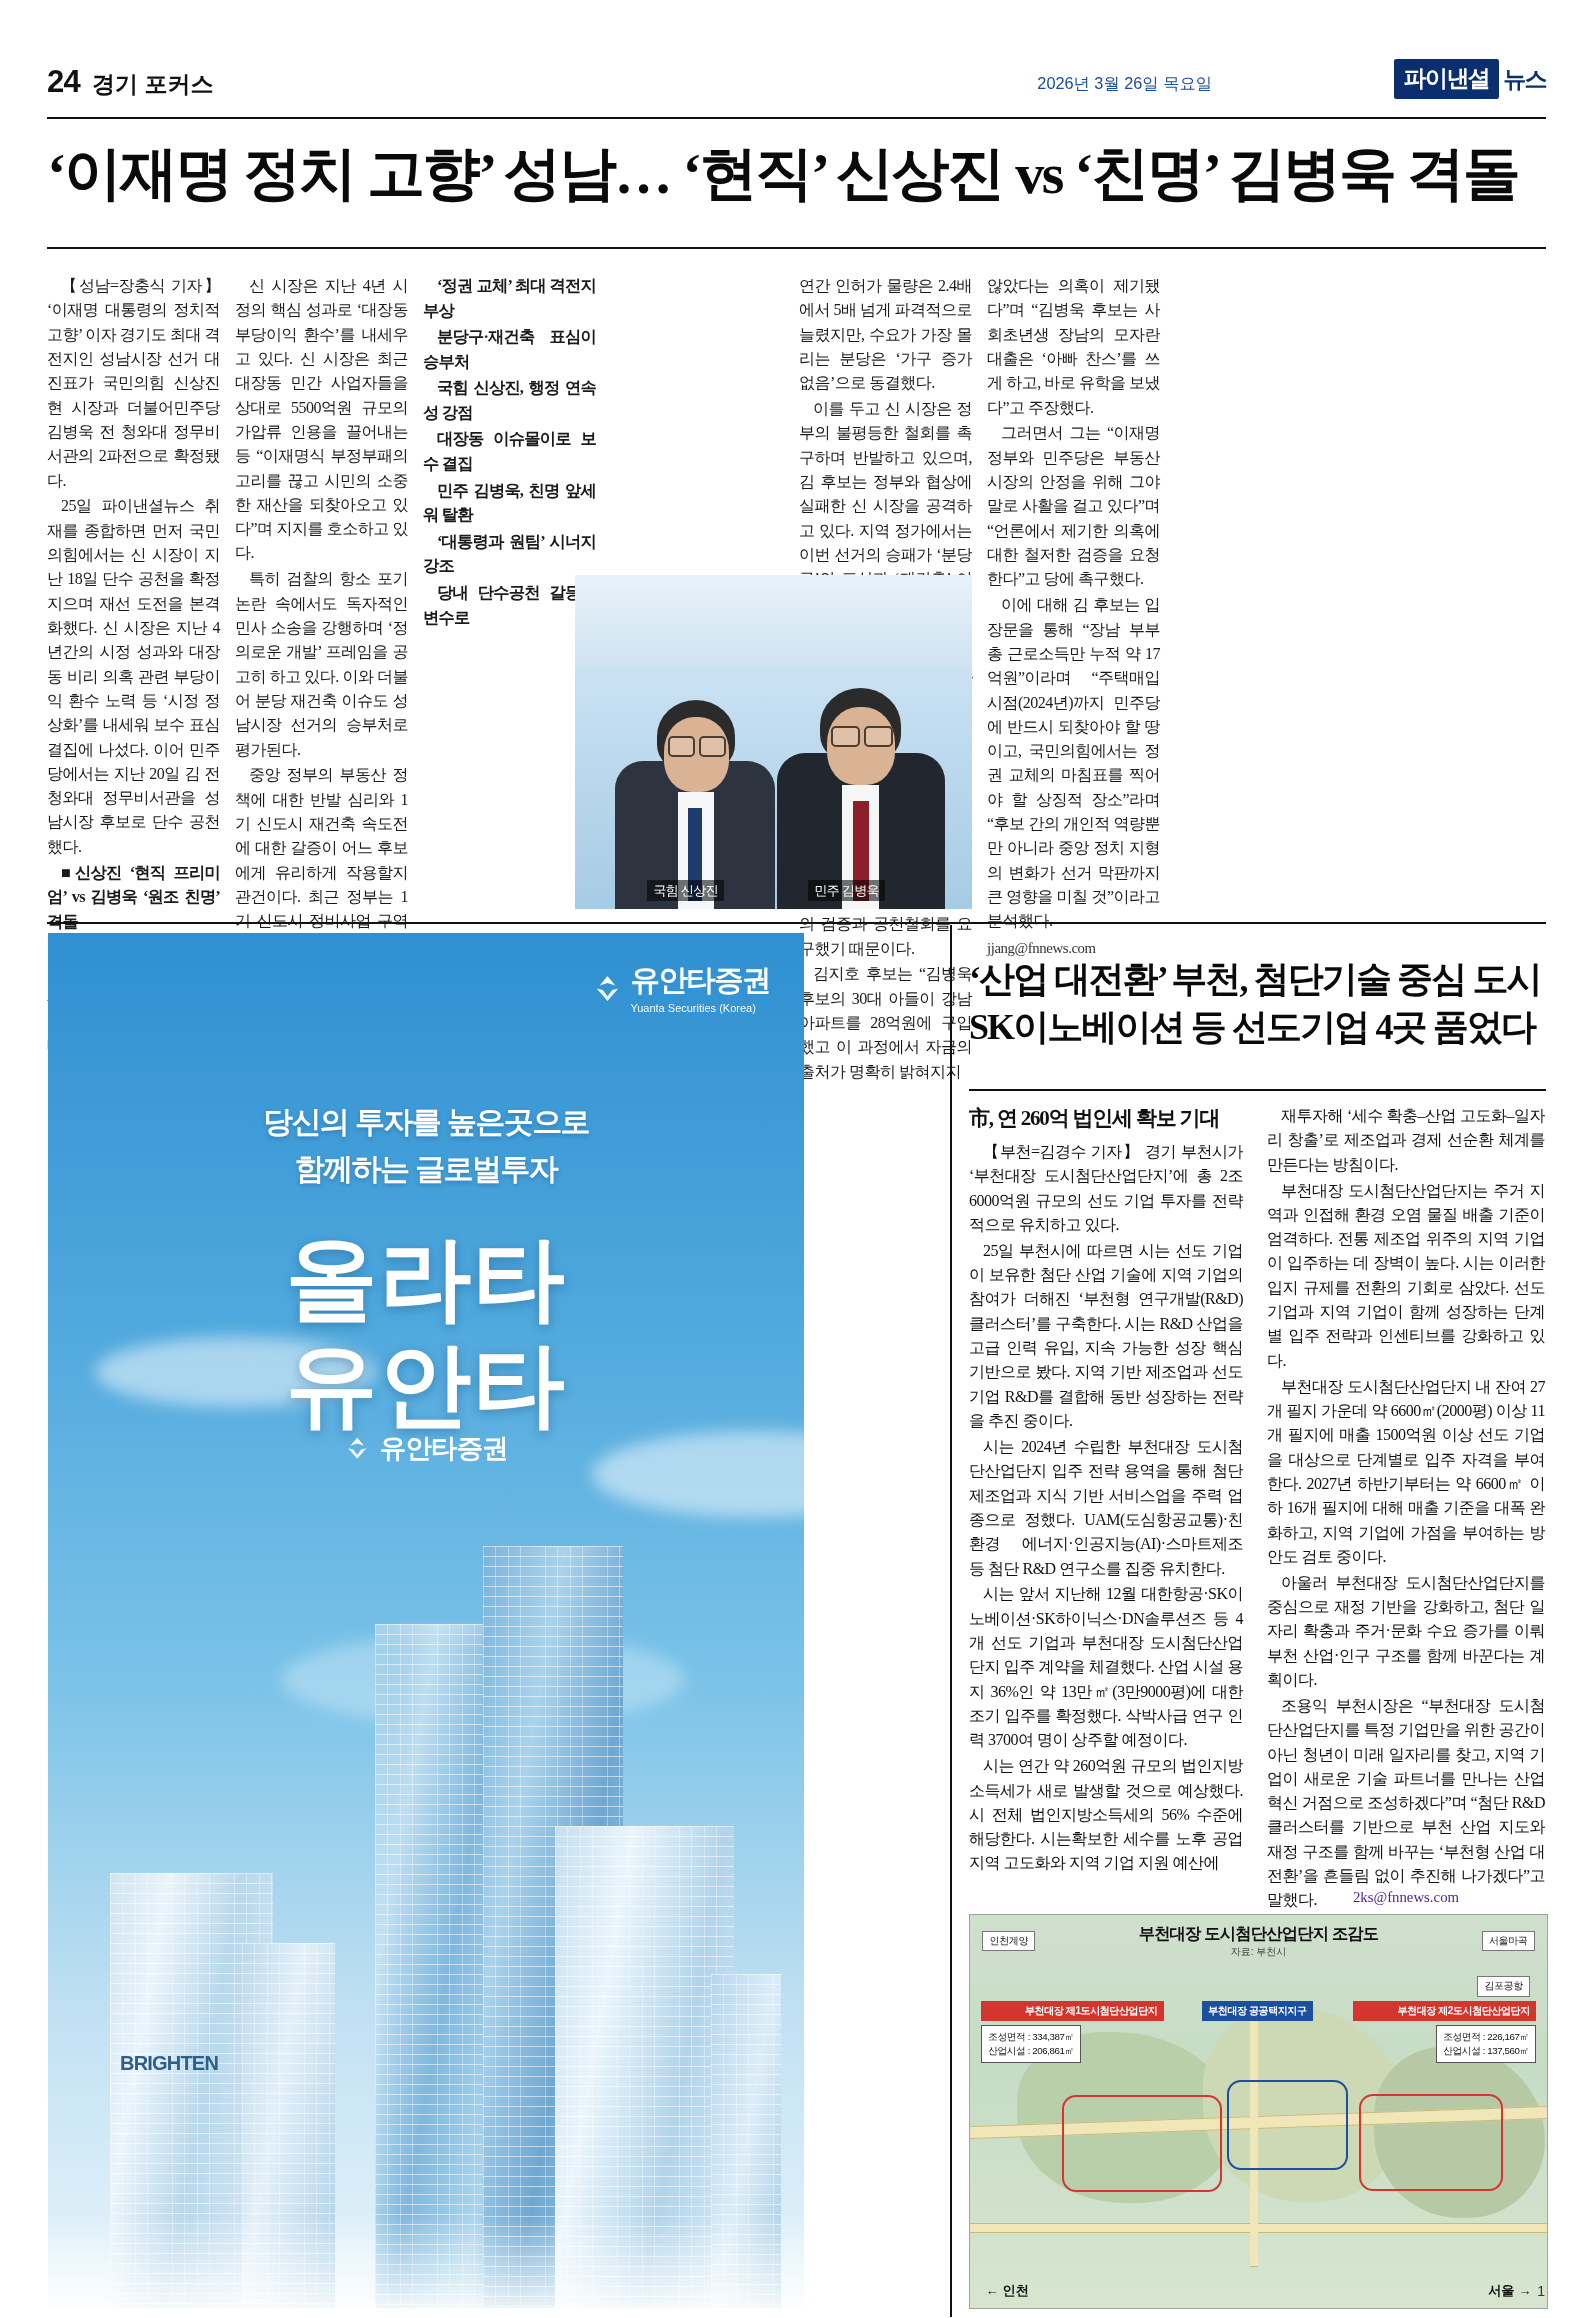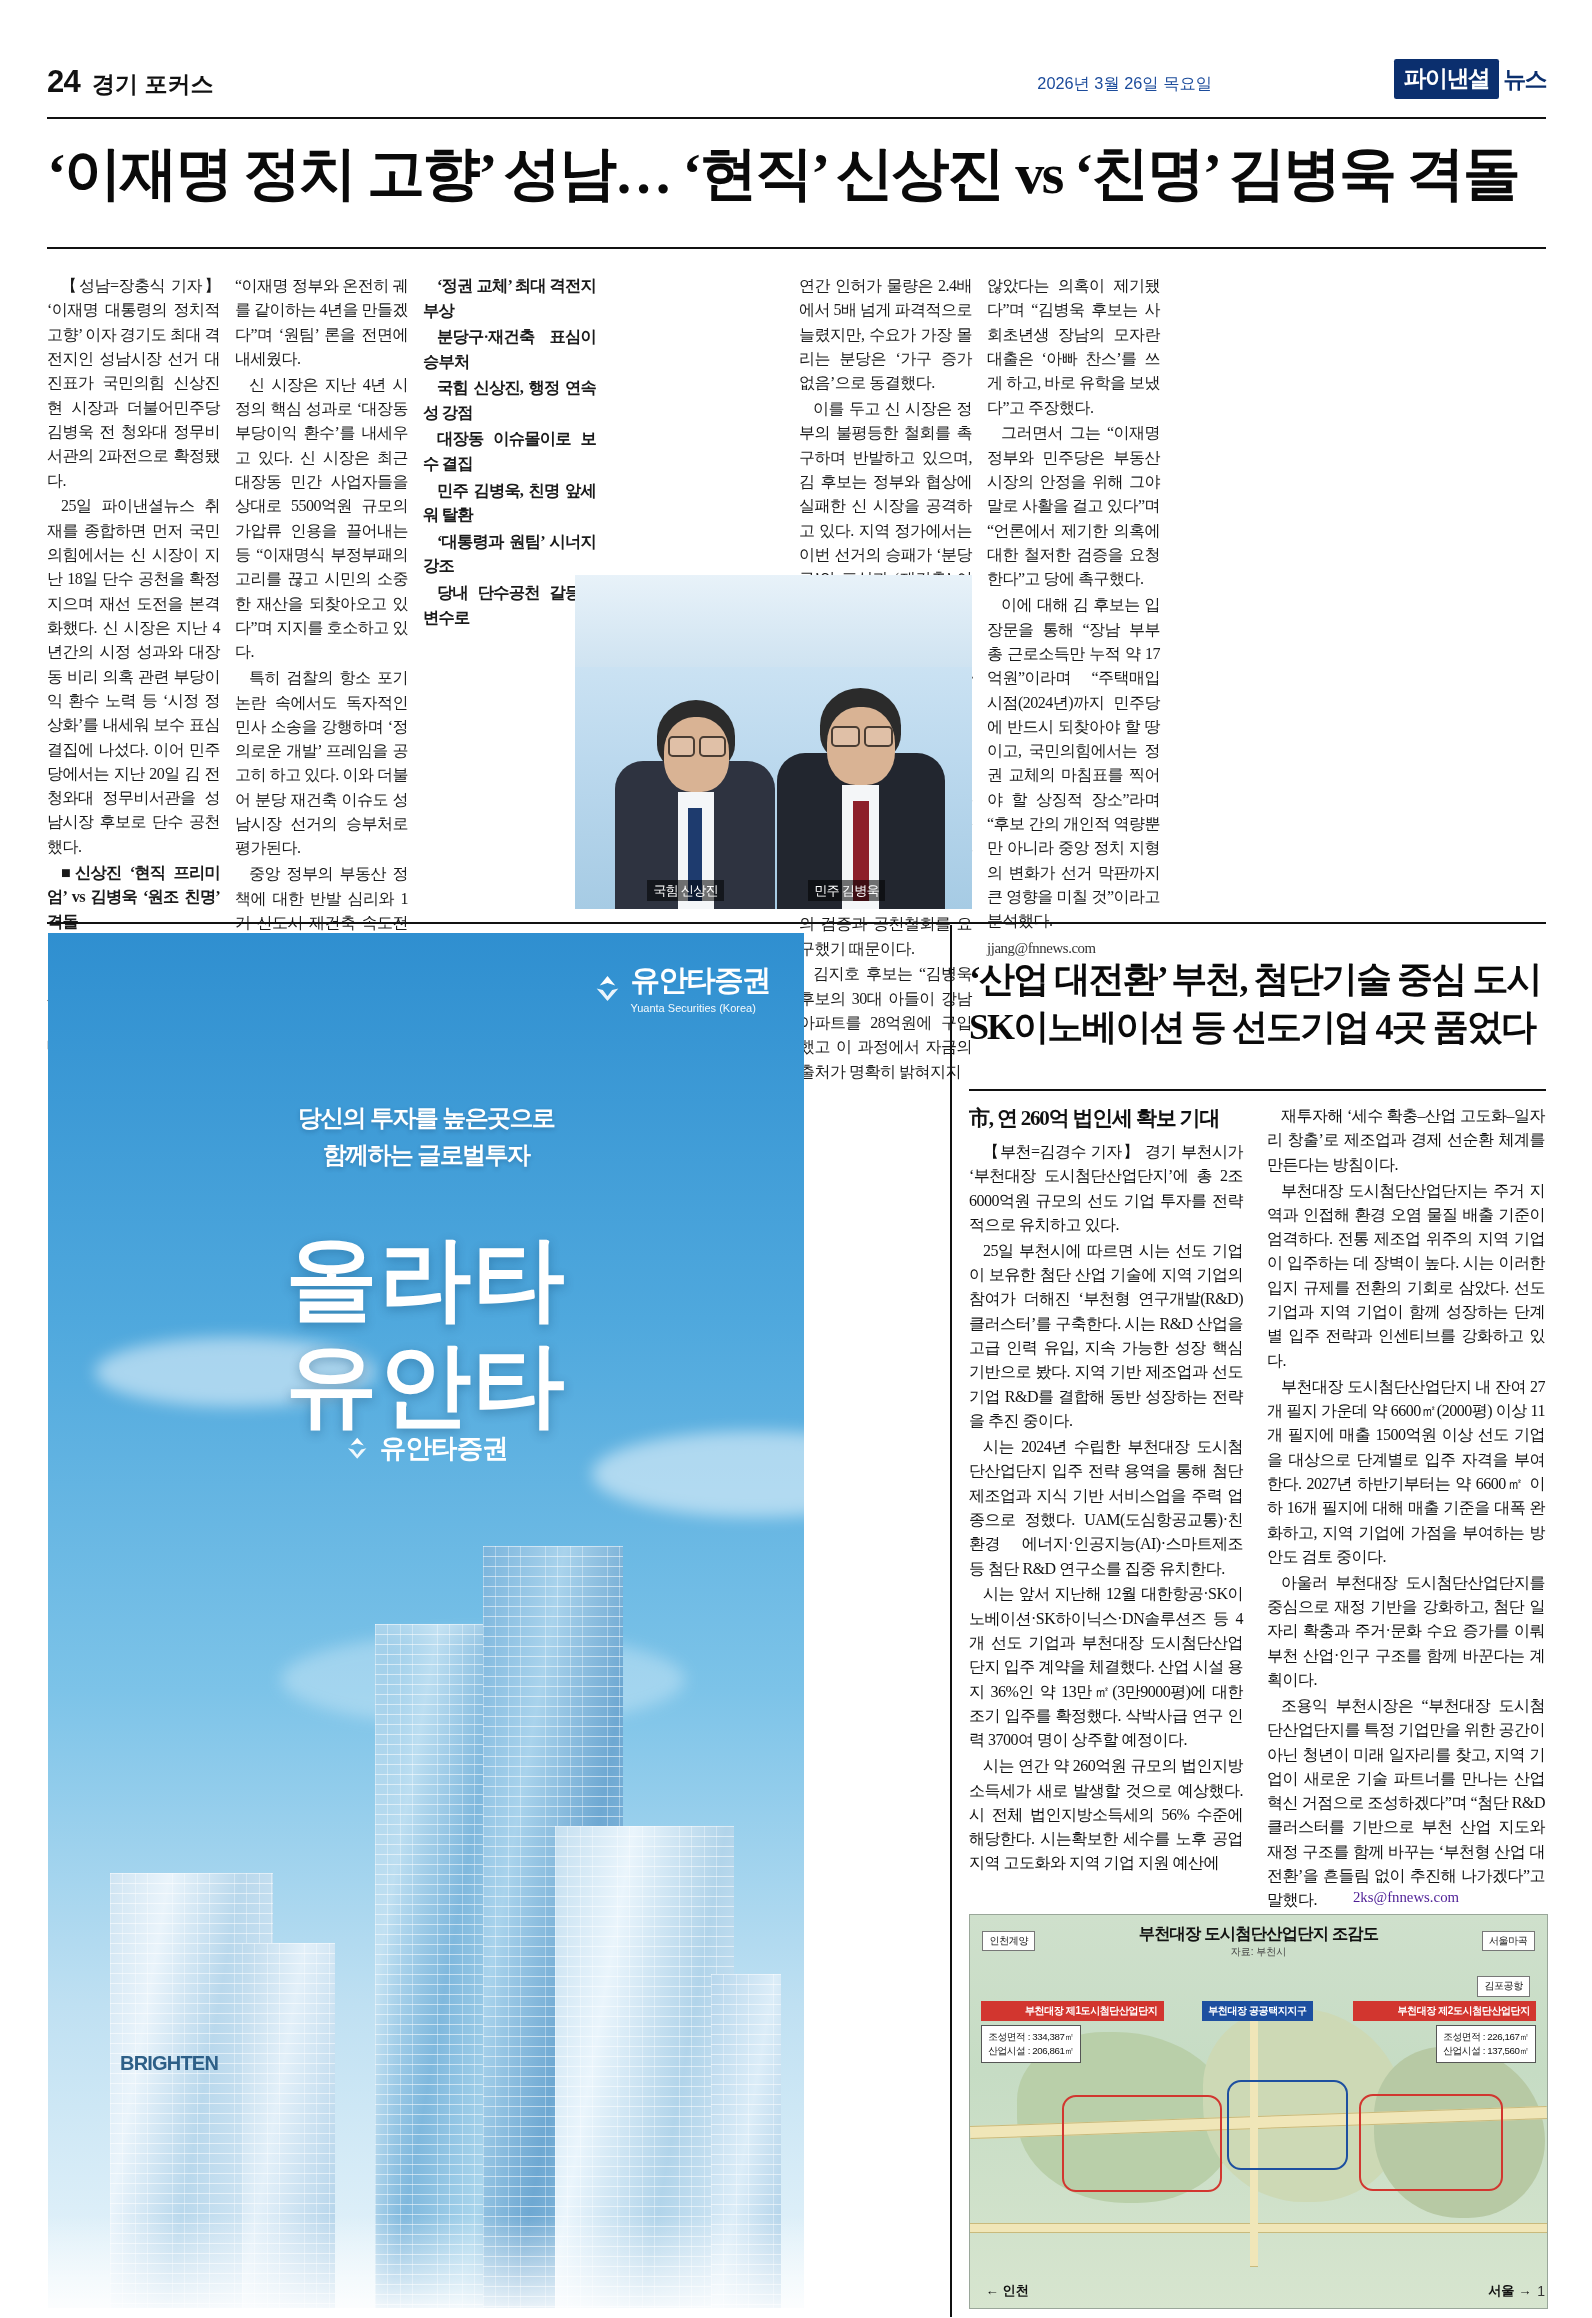--- a/index.html
+++ b/index.html
@@ -60,21 +60,21 @@
   .rule-vert{position:absolute; left:950px; top:925px; width:1.6px; height:1392px; background:#111;}
 
   
   .ad{position:absolute; left:48px; top:933px; width:756px; height:1375px; overflow:hidden;
     background:linear-gradient(180deg,#2f8fd0 0%,#4fa8dd 28%,#7cc3e8 55%,#bfe0f2 78%,#e9f5fb 100%);}
   .ad-logo{position:absolute; right:34px; top:28px; display:flex; align-items:center; gap:7.8px; color:#fff;}
   .ad-logo .mark{width:31px;height:31px;}
   .ad-logo .kr{font-family:"Liberation Sans", sans-serif; font-size:29.5px; font-weight:bold; letter-spacing:-1.6px;}
   .ad-logo .en{font-family:"Liberation Sans", sans-serif; font-size:11px; letter-spacing:0px; opacity:.95;}
   .ad-copy{position:absolute; left:0; right:0; top:166px; text-align:center; color:#fff;
-     font-family:"Liberation Sans", sans-serif; font-size:24px; font-weight:bold; letter-spacing:-1.6px; line-height:1.55;
+     font-family:"Liberation Sans", sans-serif; font-size:30px; font-weight:bold; letter-spacing:-1.6px; line-height:1.55;
      text-shadow:0 1.6px 4.7px rgba(0,40,80,.25);}
   .ad-brand{position:absolute; left:0; right:0; top:294px; text-align:center; color:#fff;
      font-family:"Liberation Serif", serif; font-size:92px; font-weight:bold; letter-spacing:1.6px; line-height:1.15;
      text-shadow:0 3.1px 11px rgba(0,50,90,.3);}
   .ad-sub{position:absolute; left:0; right:0; top:498px; text-align:center; color:#fff;
      font-family:"Liberation Sans", sans-serif; font-size:26.4px; font-weight:bold; letter-spacing:-0.8px;
      display:flex; align-items:center; justify-content:center; gap:9.3px;}
   .cloud{position:absolute; background:rgba(255,255,255,.5); border-radius:50%; filter:blur(7.8px);}
   .tower{position:absolute; bottom:0;}
   .t-main{position:absolute; bottom:0; left:327px; width:233px; height:684px;
@@ -147,21 +147,20 @@
   <div class="rule-head"></div>
 
   <div class="col" id="tcol1">
     <p>【성남=장충식 기자】 ‘이재명 대통령의 정치적 고향’ 이자 경기도 최대 격전지인 성남시장 선거 대진표가 국민의힘 신상진 현 시장과 더불어민주당 김병욱 전 청와대 정무비서관의 2파전으로 확정됐다.</p>
     <p>25일 파이낸셜뉴스 취재를 종합하면 먼저 국민의힘에서는 신 시장이 지난 18일 단수 공천을 확정 지으며 재선 도전을 본격화했다. 신 시장은 지난 4년간의 시정 성과와 대장동 비리 의혹 관련 부당이익 환수 노력 등 ‘시정 정상화’를 내세워 보수 표심 결집에 나섰다. 이어 민주당에서는 지난 20일 김 전 청와대 정무비서관을 성남시장 후보로 단수 공천했다.</p>
     <p class="subhead">■신상진 ‘현직 프리미엄’ vs 김병욱 ‘원조 친명’ 격돌</p>
     <p>김 예비후보는 원조 친명 모임 ‘7인회’ 출신으로, 제20·21대 성남분당을 국회의원, 이재명 정부 청와대 정무비서관을 지냈다. 이 대통령의 핵심 측근 모임인 ‘7인회’ 출신이자 성남 분당을에서 재선 국회의원을 지낸 김 후보는</p>
   </div>
 
   <div class="col" id="tcol2">
-    <p class="noind">“이재명 정부와 온전히 궤를 같이하는 4년을 만들겠다”며 ‘원팀’ 론을 전면에 내세웠다.</p>
     <p>신 시장은 지난 4년 시정의 핵심 성과로 ‘대장동 부당이익 환수’를 내세우고 있다. 신 시장은 최근 대장동 민간 사업자들을 상대로 5500억원 규모의 가압류 인용을 끌어내는 등 “이재명식 부정부패의 고리를 끊고 시민의 소중한 재산을 되찾아오고 있다”며 지지를 호소하고 있다.</p>
     <p>특히 검찰의 항소 포기 논란 속에서도 독자적인 민사 소송을 강행하며 ‘정의로운 개발’ 프레임을 공고히 하고 있다. 이와 더불어 분당 재건축 이슈도 성남시장 선거의 승부처로 평가된다.</p>
     <p>중앙 정부의 부동산 정책에 대한 반발 심리와 1기 신도시 재건축 속도전에 대한 갈증이 어느 후보에게 유리하게 작용할지 관건이다. 최근 정부는 1기 신도시 정비사업 구역 지정 상한을 대폭 확대하면서 일산, 중동, 평촌 등 다른 지역의</p>
   </div>
 
   <div class="col" id="tcol3">
     <p class="subhead">‘정권 교체’ 최대 격전지 부상</p>
     <p class="subhead">분당구·재건축 표심이 승부처</p>
     <p class="subhead">국힘 신상진, 행정 연속성 강점</p>
     <p class="subhead">대장동 이슈몰이로 보수 결집</p>

